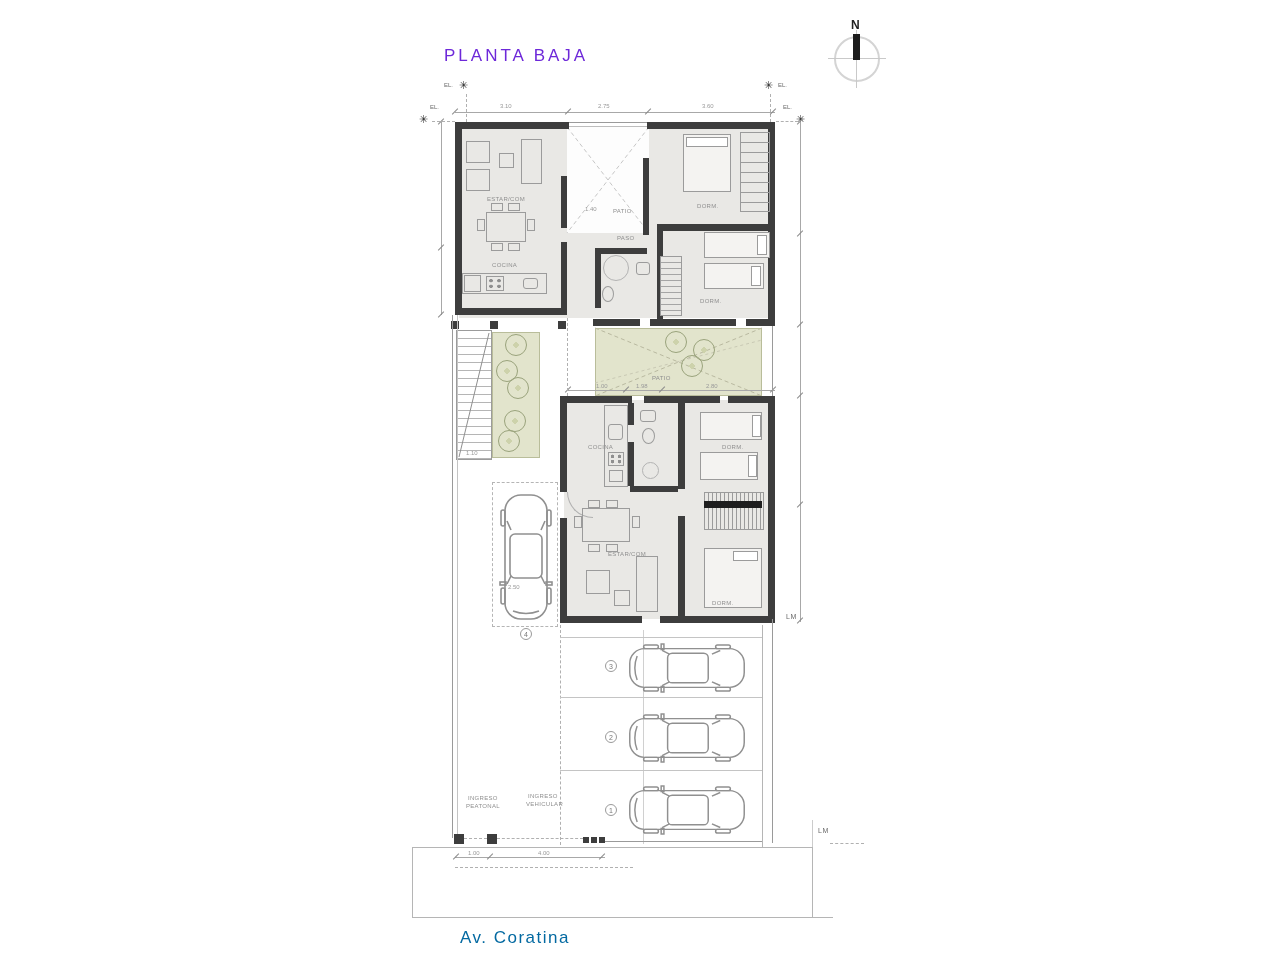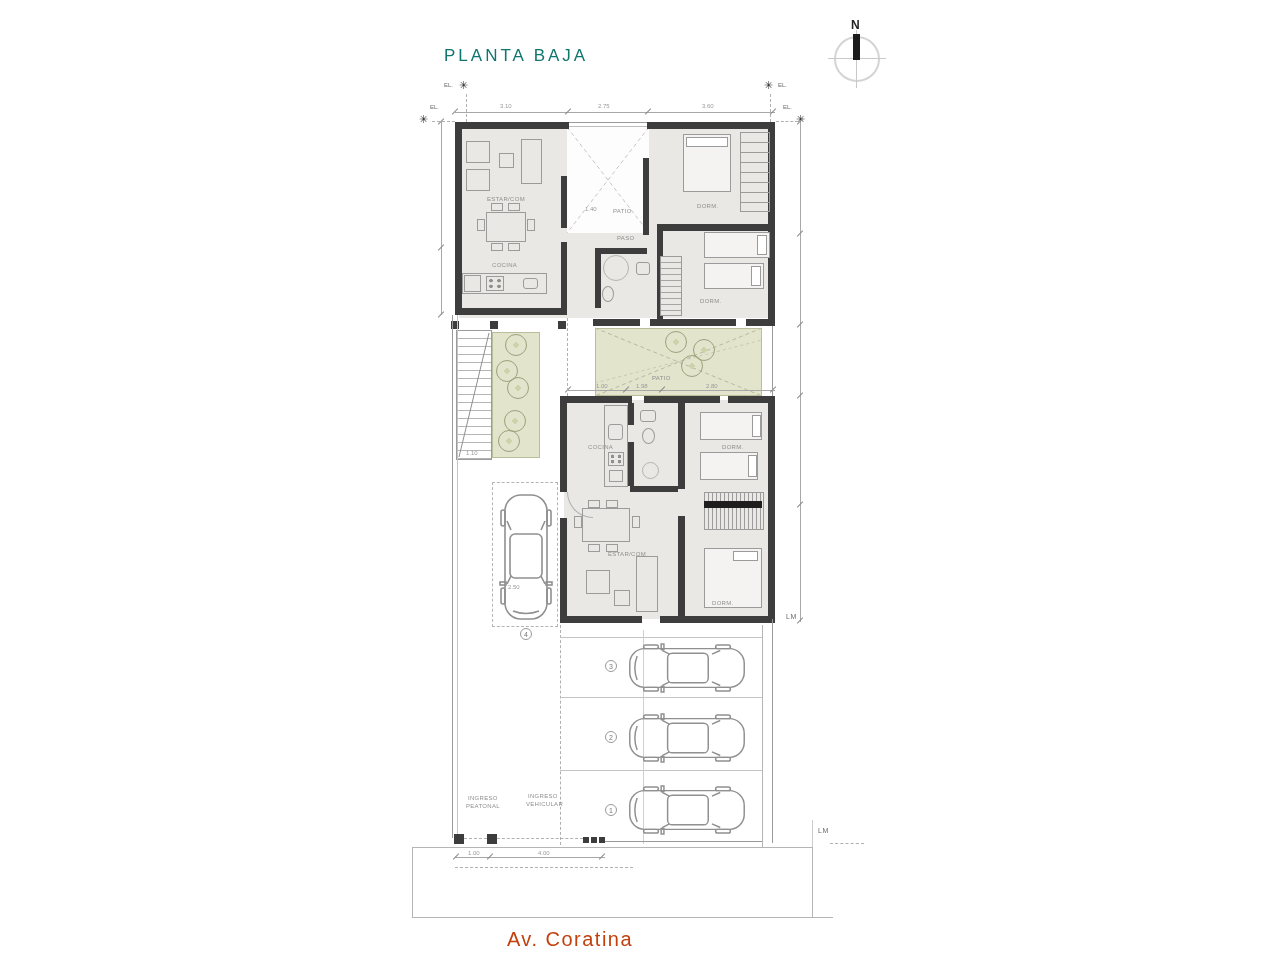--- a/index.html
+++ b/index.html
@@ -30,22 +30,22 @@
         background:repeating-linear-gradient(180deg,#ffffff 0,#ffffff 7px,#b5b5b5 7px,#b5b5b5 8px)}
   .stairs-sm{position:absolute;border:1px solid #9b9b9b;box-sizing:border-box;
         background:repeating-linear-gradient(180deg,#e9e8e5 0,#e9e8e5 5px,#a5a5a5 5px,#a5a5a5 6px)}
   .stairs-int{position:absolute;border:1px solid #9b9b9b;box-sizing:border-box;
         background:repeating-linear-gradient(90deg,#e9e8e5 0,#e9e8e5 3px,#9b9b9b 3px,#9b9b9b 4px)}
   .arc{position:absolute;border-left:1px solid #b0b0b0;border-bottom:1px solid #b0b0b0;
        border-bottom-left-radius:100%;box-sizing:border-box}
   .star{position:absolute;color:#2f2f2f;font-size:11px;line-height:11px}
   .shower{position:absolute;border:1px solid #b3b3b3;border-radius:50%;box-sizing:border-box}
   svg.overlay{position:absolute;overflow:visible}
-  .title{position:absolute;color:#0f766e;font-size:17px;letter-spacing:3px;font-weight:400}
-  .street{position:absolute;color:#c2410c;font-size:20px;letter-spacing:1.5px;width:220px;text-align:center}
+  .title{position:absolute;color:#6d28d9;font-size:17px;letter-spacing:3px;font-weight:400}
+  .street{position:absolute;color:#0369a1;font-size:17px;letter-spacing:1.5px;width:220px;text-align:left}
   .lm{position:absolute;color:#6a6a6a;font-size:7px;letter-spacing:.5px}
   .el{position:absolute;color:#6a6a6a;font-size:6px}
   .nlabel{position:absolute;color:#222;font-size:12px;font-weight:bold}
 </style>
 </head>
 <body>
 
 <div class="canvas">
 
   <svg width="0" height="0" style="position:absolute">

